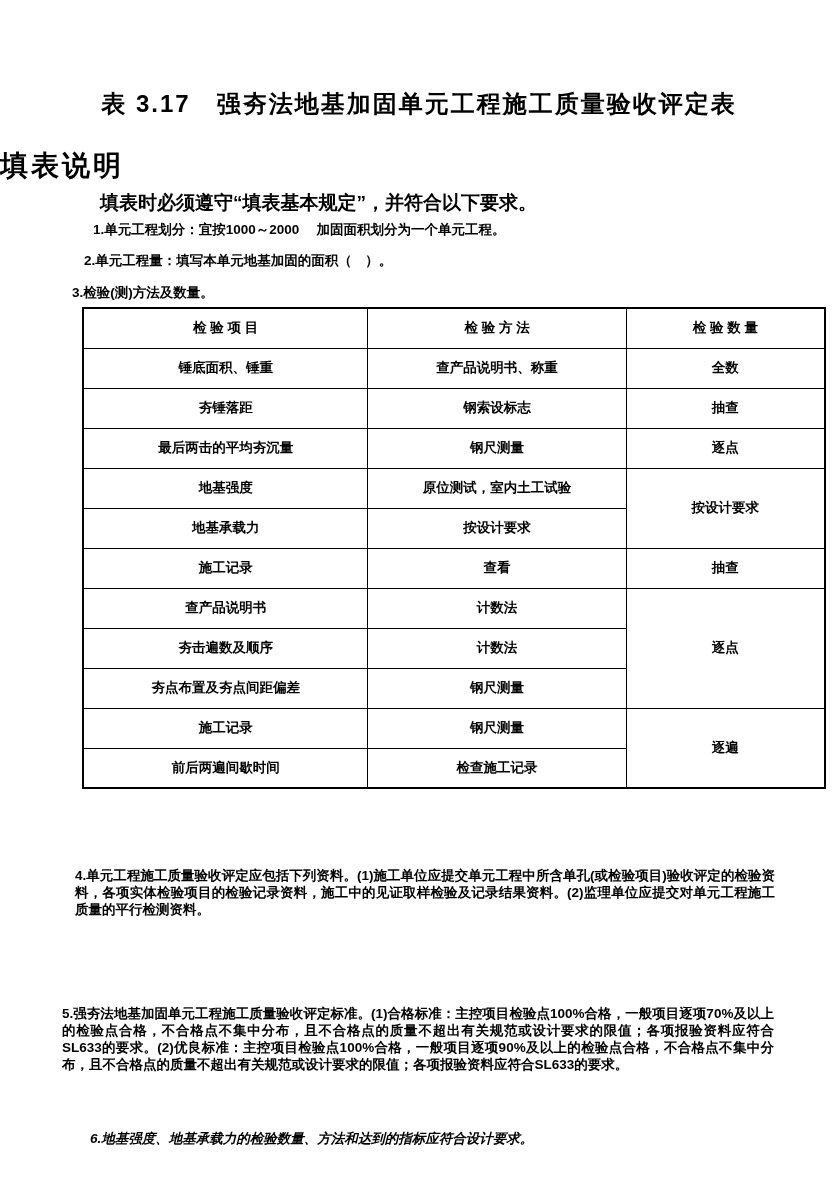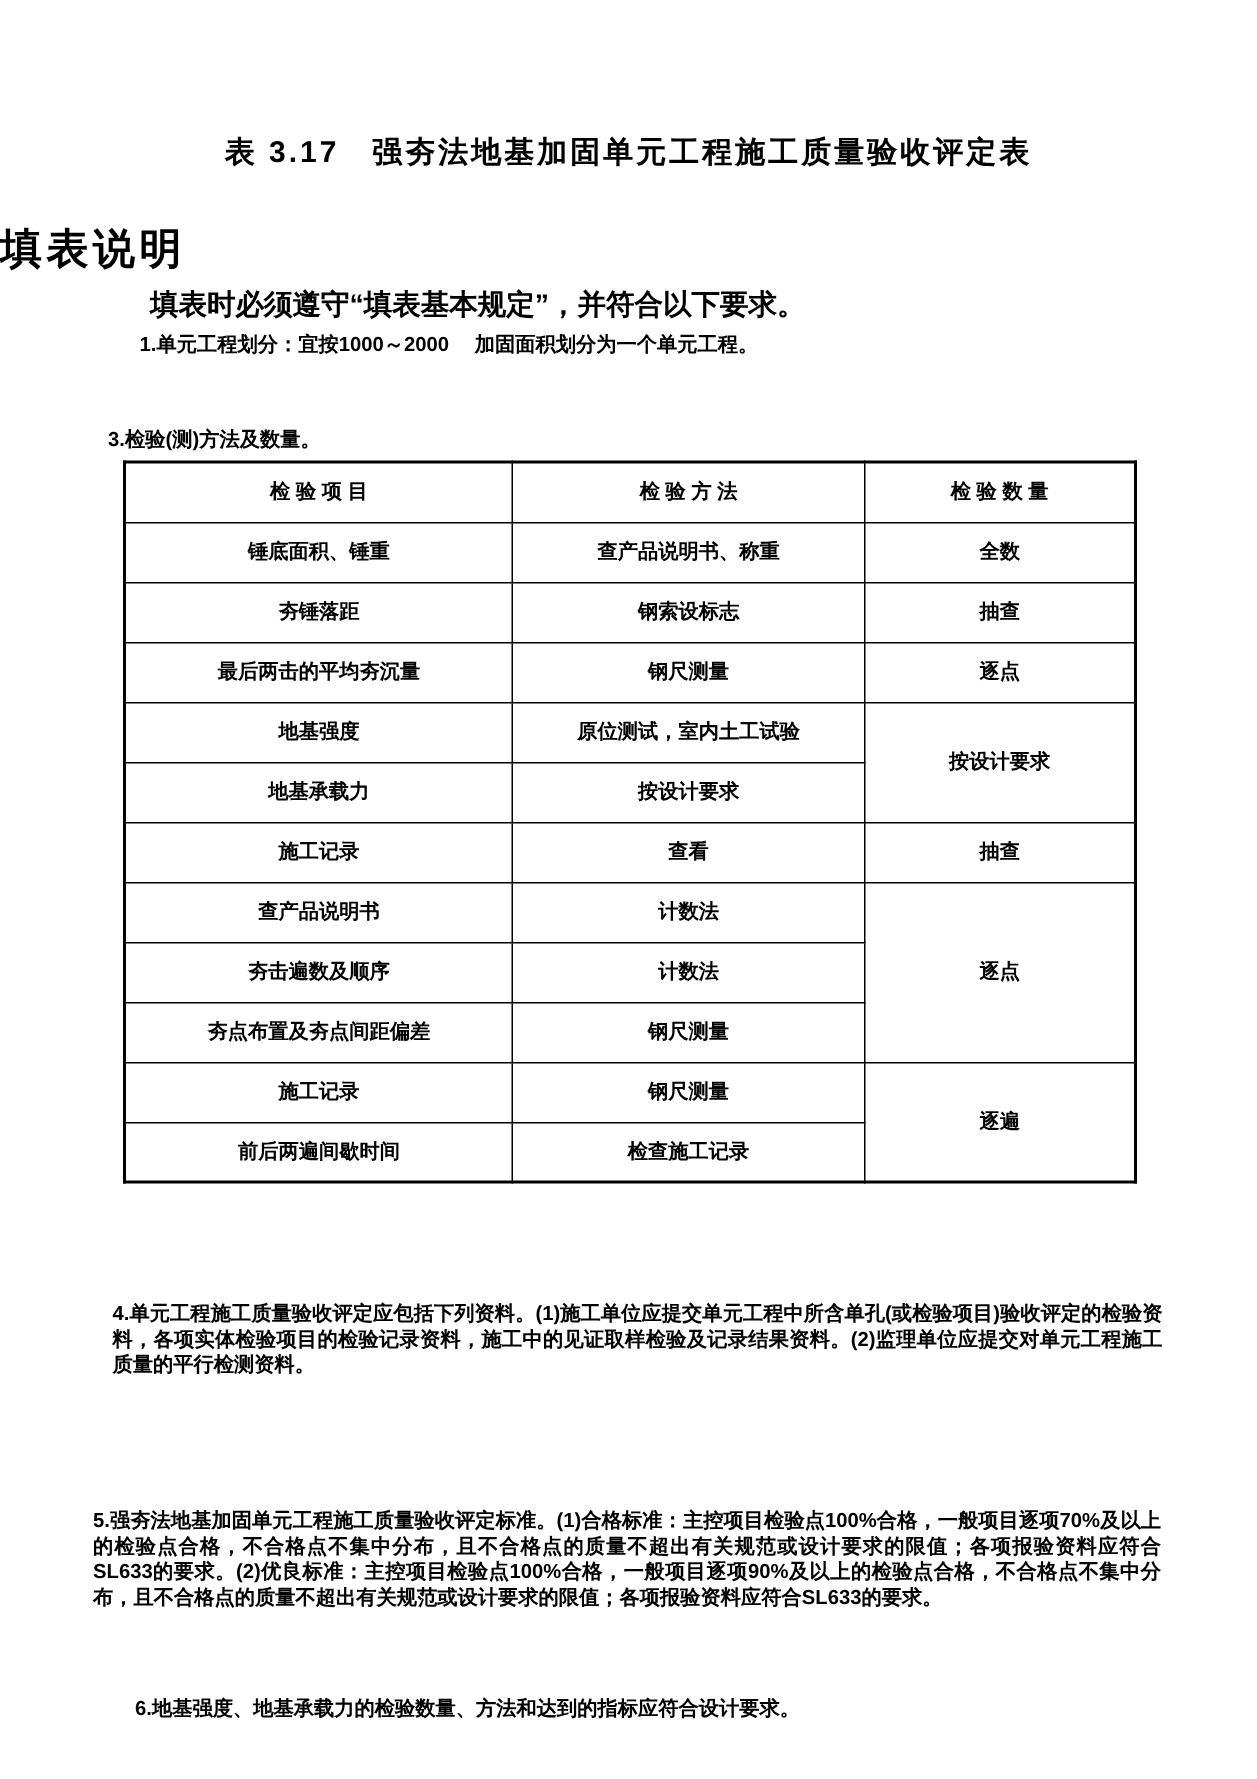--- a/index.html
+++ b/index.html
@@ -14,21 +14,21 @@
     width: 838px;
     height: 1186px;
     margin: 0 auto;
     background: #ffffff;
     overflow: hidden;
   }
   .title1 {
     position: absolute;
     top: 88px; left: 0; width: 100%;
     text-align: center;
-    font-size: 20px;
+    font-size: 24px;
     letter-spacing: 2px;
     white-space: nowrap;
   }
   .title2 {
     position: absolute;
     top: 147px; left: 0; width: 100%;
     text-align: left;
     font-size: 28px;
     letter-spacing: 3px;
   }
@@ -37,21 +37,21 @@
     top: 190px; left: 100px;
     font-size: 19px;
   }
   .instr { position: absolute; font-size: 13.5px; white-space: nowrap; }
   .instr-1 { top: 221px; left: 93px; }
   .instr-2 { top: 252px; left: 84px; }
   .instr-3 { top: 284px; left: 72px; }
   table.insp {
     position: absolute;
     top: 307px; left: 82px;
-    width: 676px;
+    width: 744px;
     border-collapse: collapse;
     table-layout: fixed;
     font-size: 13.5px;
   }
   table.insp th, table.insp td {
     border: 1.5px solid #000;
     text-align: center;
     vertical-align: middle;
     height: 40px;
     font-weight: bold;
@@ -60,33 +60,34 @@
   table.insp { border: 2px solid #000; }
   .note {
     position: absolute;
     font-size: 13.5px;
     line-height: 17px;
     text-align: justify;
     margin-top: 48px;
   }
   .note-4 { top: 819px; left: 75px; width: 700px; }
   .note-5 { top: 957px; left: 62px; width: 712px; }
-  .note-6 { top: 1082px; left: 90px; width: 700px; white-space: nowrap; }
+  .note-6 { top: 1082px; left: 90px; width: 700px; white-space: nowrap; font-style: italic; }
 </style>
 </head>
 <body>
 
 <div class="page">
 
   <div class="title1">表 3.17　强夯法地基加固单元工程施工质量验收评定表</div>
   <div class="title2">填表说明</div>
 
   <div class="intro">填表时必须遵守“填表基本规定”，并符合以下要求。</div>
 
   <div class="instr instr-1">1.单元工程划分：宜按1000～2000　 加固面积划分为一个单元工程。</div>
+  <div class="instr instr-2">2.单元工程量：填写本单元地基加固的面积（　）。</div>
   <div class="instr instr-3">3.检验(测)方法及数量。</div>
 
   <table class="insp">
     <colgroup>
       <col style="width:38.4%">
       <col style="width:34.8%">
       <col style="width:26.8%">
     </colgroup>
     <thead>
       <tr>

